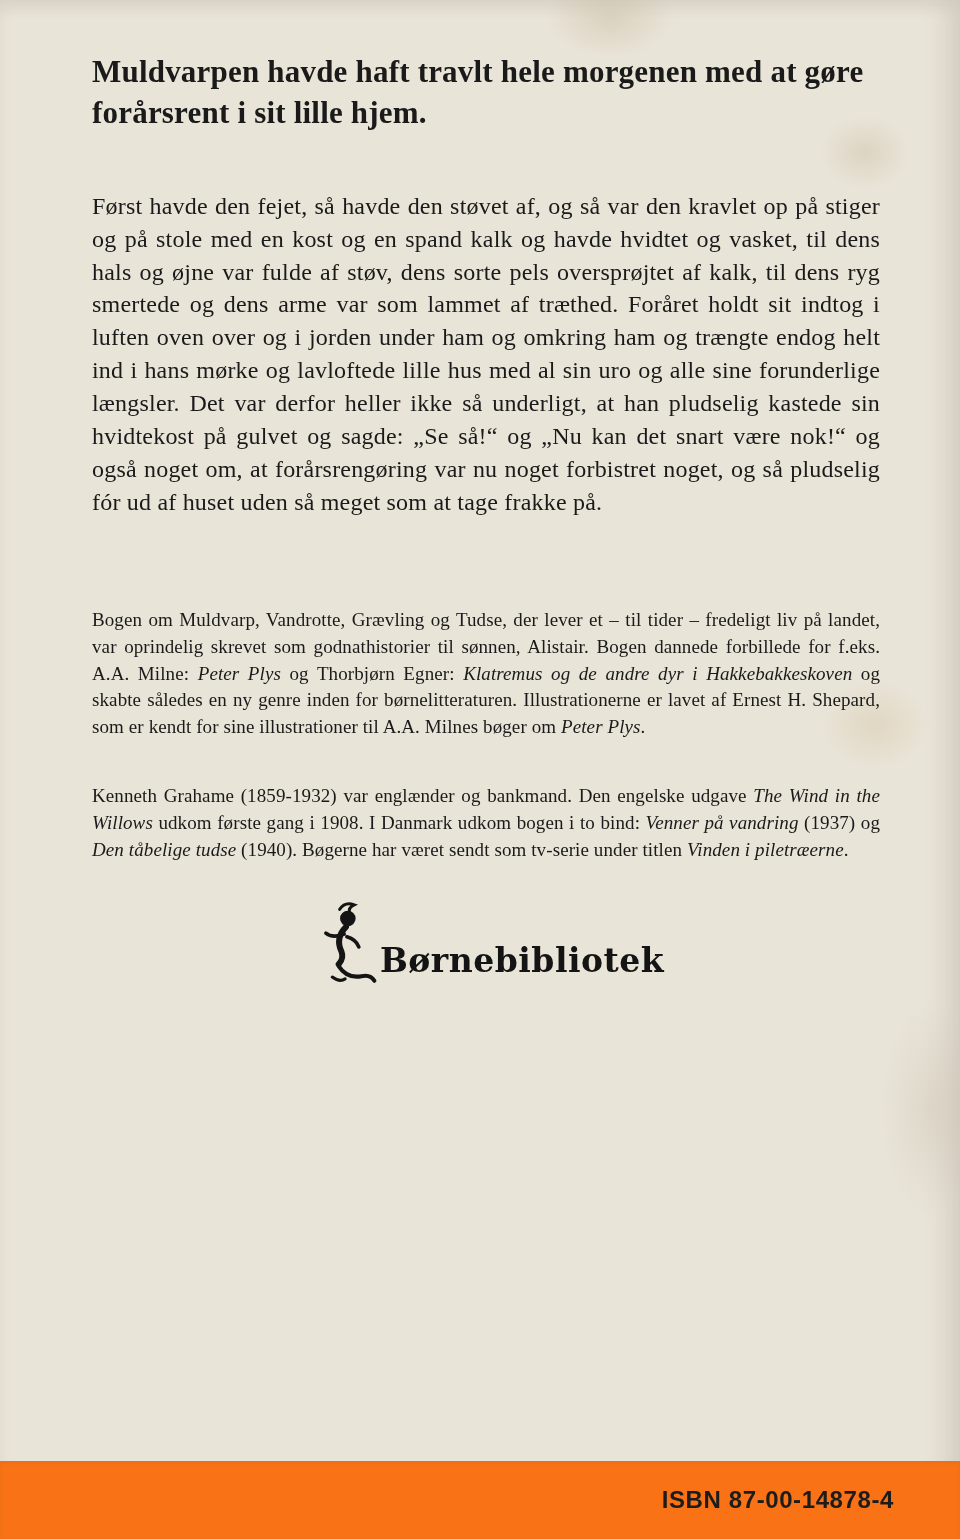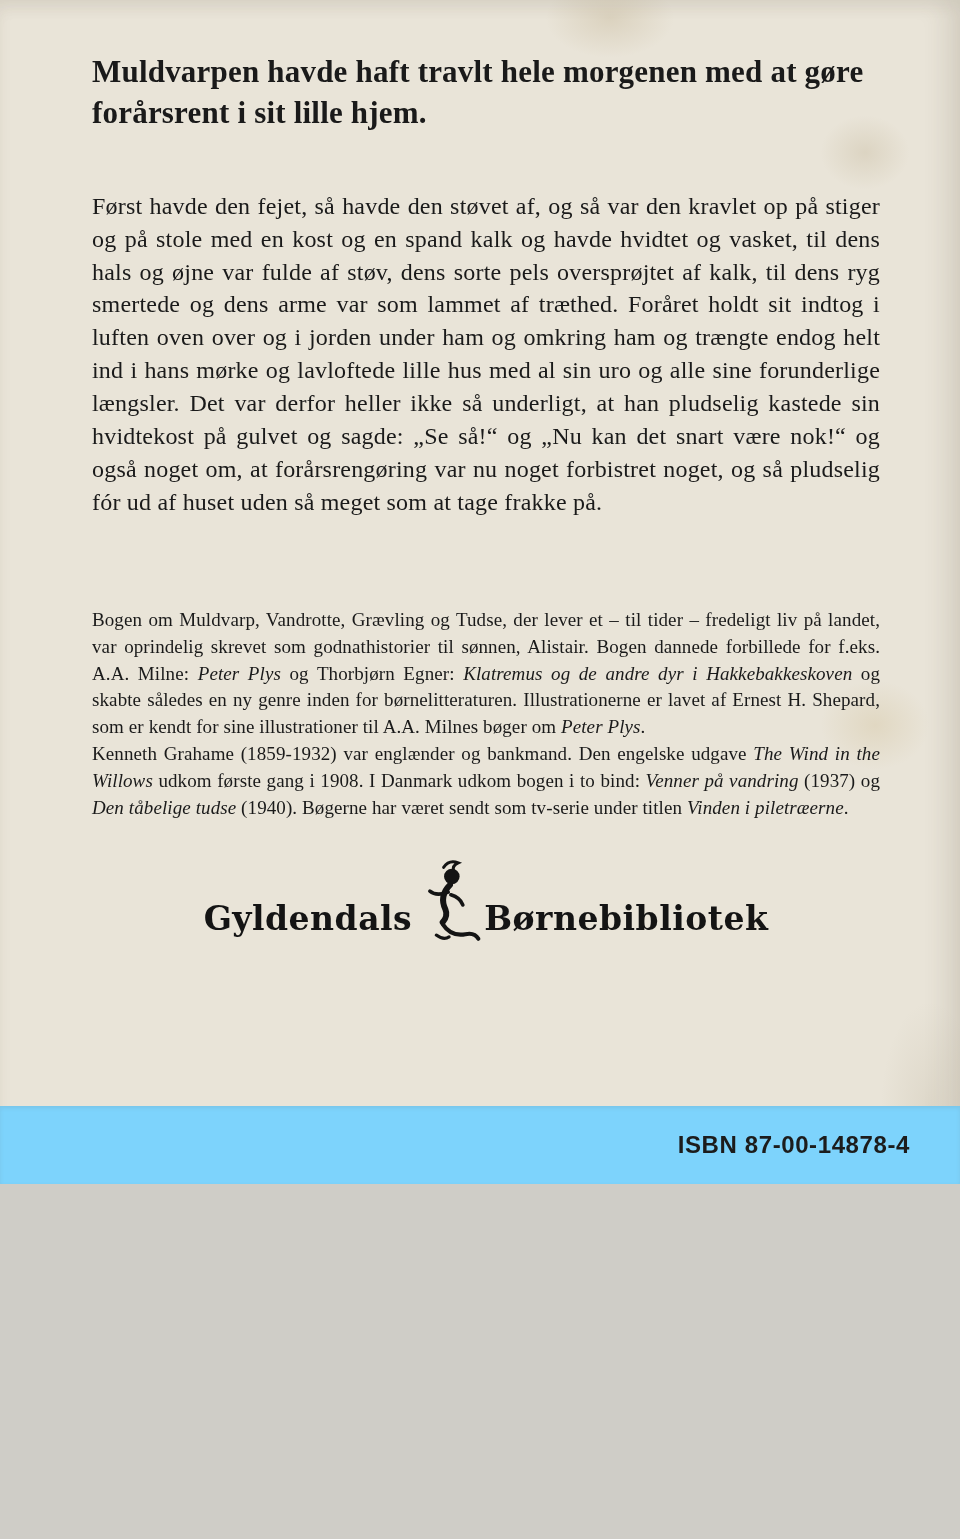--- a/index.html
+++ b/index.html
@@ -3,21 +3,21 @@
 <meta charset="utf-8">
 <style>
   html, body {
     margin: 0;
     padding: 0;
     background: #cfcdc7;
   }
   .page {
     position: relative;
     width: 960px;
-    height: 1184px;
+    height: 1539px;
     margin: 0 auto;
     background: #e9e4d8;
     color: #1a1a1a;
     font-family: "Liberation Serif", "DejaVu Serif", serif;
     overflow: hidden;
     box-shadow: inset -16px 0 22px rgba(70,60,40,0.10), inset 0 8px 14px rgba(70,60,40,0.05);
   }
   .content {
     position: relative;
     padding: 0 80px 0 92px;
@@ -40,21 +40,21 @@
     text-align: justify;
   }
   .small-paragraph {
     margin: 0;
     font-size: 19px;
     line-height: 1.42;
     letter-spacing: 0.1px;
     text-align: justify;
   }
   .about-book { margin-top: 88px; }
-  .about-author { }
+  .about-author { margin-top: 42px; }
   .publisher-row {
     margin-top: 44px;
     display: flex;
     justify-content: center;
     align-items: center;
     height: 104px;
   }
   .publisher-name {
     font-family: "DejaVu Serif", "Liberation Serif", serif;
     font-weight: 700;
@@ -67,26 +67,26 @@
     height: 96px;
     margin: -28px 2px 0 6px;
     flex: 0 0 auto;
   }
   .isbn-bar {
     position: absolute;
     left: 0;
     bottom: 0;
     width: 960px;
     height: 78px;
-    background: #7dd3fc;
+    background: #f97316;
     box-shadow: inset 0 2px 4px rgba(90,80,60,0.10);
     display: flex;
     align-items: center;
     justify-content: flex-end;
-    padding-right: 50px;
+    padding-right: 66px;
     box-sizing: border-box;
     z-index: 3;
   }
   .isbn-text {
     font-family: "Liberation Sans", "DejaVu Sans", sans-serif;
     font-weight: 700;
     font-size: 24px;
     letter-spacing: 0.6px;
     color: #1c1c1c;
   }
@@ -128,21 +128,20 @@
 
     <p class="blurb-heading">Muldvarpen havde haft travlt hele morgenen med at gøre forårsrent i sit lille hjem.</p>
 
     <p class="blurb-paragraph">Først havde den fejet, så havde den støvet af, og så var den kravlet op på stiger og på stole med en kost og en spand kalk og havde hvidtet og vasket, til dens hals og øjne var fulde af støv, dens sorte pels oversprøjtet af kalk, til dens ryg smertede og dens arme var som lammet af træthed. Foråret holdt sit indtog i luften oven over og i jorden under ham og omkring ham og trængte endog helt ind i hans mørke og lavloftede lille hus med al sin uro og alle sine forunderlige længsler. Det var derfor heller ikke så underligt, at han pludselig kastede sin hvidtekost på gulvet og sagde: „Se så!“ og „Nu kan det snart være nok!“ og også noget om, at forårsrengøring var nu noget forbistret noget, og så pludselig fór ud af huset uden så meget som at tage frakke på.</p>
 
     <p class="small-paragraph about-book"><span>Bogen om Muldvarp, Vandrotte, Grævling og Tudse, der lever et – til tider – fredeligt liv på landet, var oprindelig skrevet som godnathistorier til sønnen, Alistair. Bogen dannede forbillede for f.eks. A.A. Milne: </span><i>Peter Plys</i><span> og Thorbjørn Egner: </span><i>Klatremus og de andre dyr i Hakkebakkeskoven</i><span> og skabte således en ny genre inden for børnelitteraturen. Illustrationerne er lavet af Ernest H. Shepard, som er kendt for sine illustrationer til A.A. Milnes bøger om </span><i>Peter Plys</i><span>.</span></p>
 
     <p class="small-paragraph about-author"><span>Kenneth Grahame (1859-1932) var englænder og bankmand. Den engelske udgave </span><i>The Wind in the Willows</i><span> udkom første gang i 1908. I Danmark udkom bogen i to bind: </span><i>Venner på vandring</i><span> (1937) og </span><i>Den tåbelige tudse</i><span> (1940). Bøgerne har været sendt som tv-serie under titlen </span><i>Vinden i piletræerne</i><span>.</span></p>
 
     <div class="publisher-row">
-      <span class="publisher-name">Gyldendals</span>
       <svg class="publisher-mark" viewBox="0 0 70 100" aria-hidden="true">
         <path d="M28 10 q6 -9 16 -5 q-7 3 -5 9" fill="none" stroke="#141414" stroke-width="3.2" stroke-linecap="round"></path>
         <circle cx="37" cy="20" r="8.5" fill="#141414"></circle>
         <path d="M35 29 q-12 12 -5 27 q3 7 -3 14" fill="none" stroke="#141414" stroke-width="6.5" stroke-linecap="round"></path>
         <path d="M33 37 q-13 5 -20 -1" fill="none" stroke="#141414" stroke-width="4" stroke-linecap="round"></path>
         <path d="M36 40 q10 3 13 11" fill="none" stroke="#141414" stroke-width="4" stroke-linecap="round"></path>
         <path d="M27 72 q9 14 25 11 q10 -2 14 5" fill="none" stroke="#141414" stroke-width="4.5" stroke-linecap="round"></path>
         <path d="M20 84 q8 6 14 2" fill="none" stroke="#141414" stroke-width="3.5" stroke-linecap="round"></path>
       </svg>
       <span class="publisher-name">Børnebibliotek</span>

